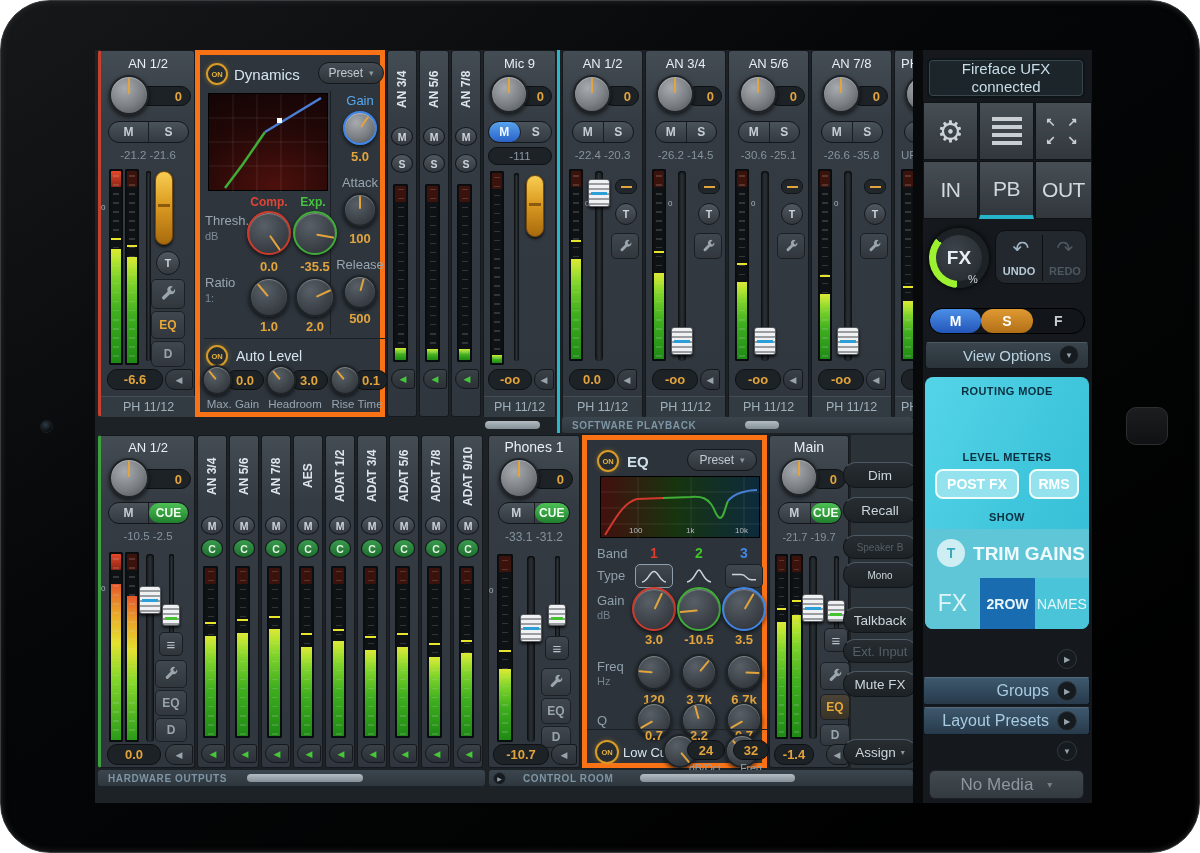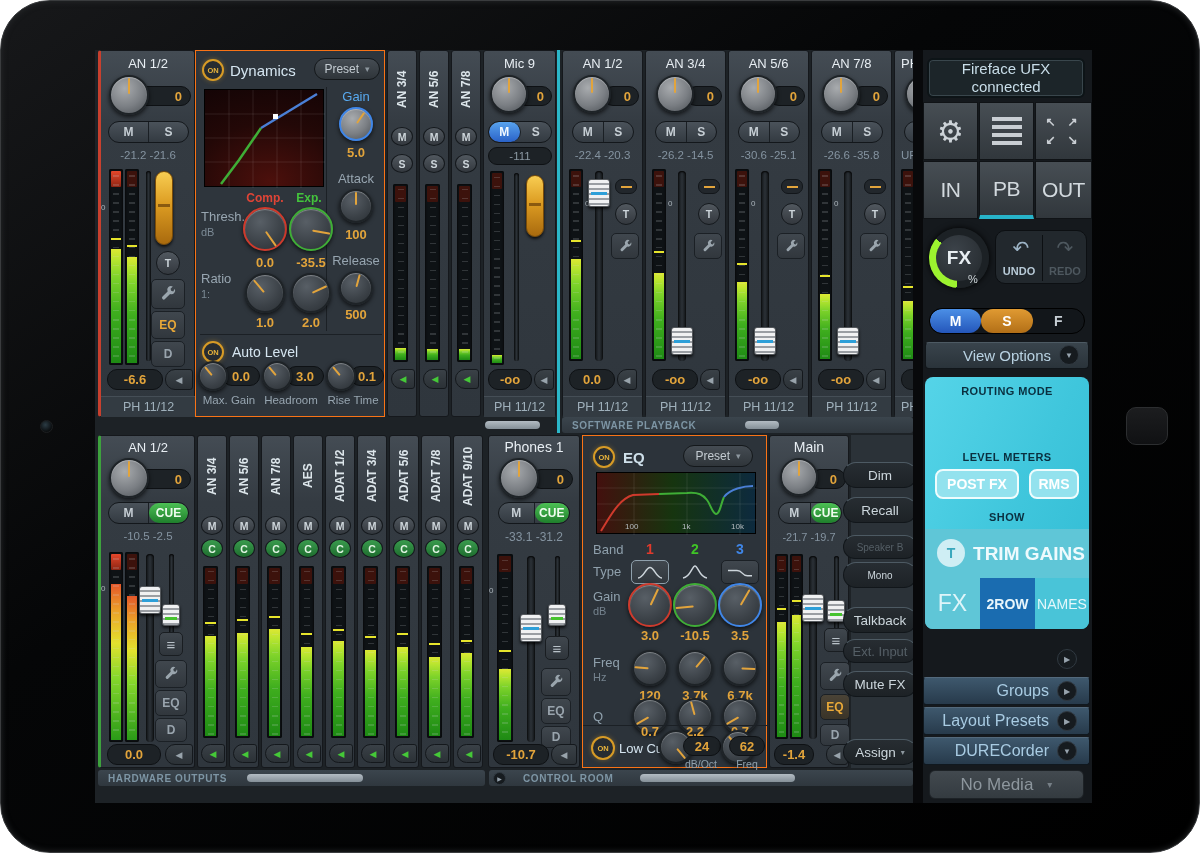--- a/index.html
+++ b/index.html
@@ -4,21 +4,21 @@
 <style>
 *{margin:0;padding:0;box-sizing:border-box}
 body{background:#fff;font-family:"Liberation Sans",sans-serif}
 #stage{position:relative;width:1200px;height:853px;overflow:hidden}
 .frame{position:absolute;inset:0;background:linear-gradient(145deg,#17181a,#050607 40%,#000);border-radius:50px;border:1px solid #3a3c3e;box-shadow:inset 0 0 6px #2a2c2e}
 .cam{position:absolute;left:40px;top:420px;width:13px;height:13px;border-radius:50%;background:radial-gradient(circle at 40% 35%,#2b3b44,#0b0e10 70%);border:1px solid #1d1f21}
 .home{position:absolute;left:1126px;top:407px;width:42px;height:38px;border-radius:10px;background:linear-gradient(#1c1d1f,#101113);border:1px solid #2c2e30}
 .screen{position:absolute;left:95px;top:50px;width:997px;height:753px;background:#101316;overflow:hidden}
 .mixer{position:absolute;left:0;top:0;width:820px;height:753px;background:#1d2226;overflow:hidden}
 .strip{position:absolute;background:linear-gradient(#444c54,#343b42 20%,#2f363d);border:1px solid #15181c;border-radius:3px}
-.panel{position:absolute;background:#2e353c;border:1px solid #f97316}
+.panel{position:absolute;background:#2e353c;border:5px solid #f97316}
 .txt{position:absolute;display:flex;align-items:center;justify-content:center;white-space:nowrap;color:#e6edf2}
 .txt.l{justify-content:flex-start}
 .name{font-size:13px;color:#e8eef3}
 .lvl{font-size:11.5px;color:#8493a0}
 .vname{position:absolute;writing-mode:vertical-rl;transform:rotate(180deg);font-size:12px;font-weight:bold;color:#dde6eb;display:flex;align-items:center;justify-content:center}
 .knob{position:absolute;border-radius:50%;background:radial-gradient(circle at 38% 32%,#a8abae,#7b7f84 55%,#4b5055);border:2px solid #1e2327;box-shadow:0 2px 4px #000a, inset 0 1px 1px #ffffff55}
 .knob i{position:absolute;left:50%;top:4%;width:2px;height:44%;background:#e2a43c;transform-origin:50% 110%;margin-left:-1px;border-radius:1px;display:block}
 .knob.small{background:radial-gradient(circle at 38% 32%,#585f66,#3b4147 60%,#2a2f34)}
 .knob.rring{border-color:#cf3a2c}.knob.gring{border-color:#3fae36}.knob.bring{border-color:#3f86e8}
 .vb{position:absolute;background:#1d2226;border:1px solid #0e1114;border-radius:10px;color:#e2a43b;font-size:13px;font-weight:bold;display:flex;align-items:center;justify-content:center}
@@ -720,21 +720,21 @@
     <div class="onb" style="left:8px;top:300px;width:24px;height:24px">ON</div>
     <div class="txt l" style="left:36px;top:296px;width:50px;height:32px;font-size:13px;color:#d5e5f0;white-space:normal;line-height:15px">Low Cut</div>
     <div class="knob small" style="left:76px;top:294px;width:34px;height:34px">
             <i style="transform:rotate(140deg)"></i>
           </div>
     <div class="vb" style="left:100px;top:300px;width:38px;height:20px">24</div>
     <div class="txt" style="left:94px;top:322px;width:48px;height:12px;font-size:10.5px;color:#8fa0ac">dB/Oct</div>
     <div class="knob small" style="left:138px;top:294px;width:34px;height:34px">
             <i style="transform:rotate(-40deg)"></i>
           </div>
-    <div class="vb" style="left:146px;top:300px;width:36px;height:20px">62</div>
+    <div class="vb" style="left:146px;top:300px;width:36px;height:20px">32</div>
     <div class="txt" style="left:146px;top:322px;width:36px;height:12px;font-size:10.5px;color:#8fa0ac">Freq</div>
   </div>
 
   <div class="strip" style="left:674px;top:385px;width:80px;height:333px">
     <div class="txt name" style="left:0;top:3px;width:78px;height:16px;font-size:14px">Main</div>
     <div class="vb" style="left:40px;top:33px;width:36px;height:20px;justify-content:flex-end;padding-right:8px">0</div>
     <div class="knob" style="left:10px;top:22px;width:38px;height:38px">
             <i style="transform:rotate(0deg)"></i>
           </div>
     <div class="pill" style="left:8px;top:66px;width:64px;height:22px">
@@ -877,23 +877,20 @@
         </div>
   <div class="circ" style="left:134px;top:631px">
           <span>▶</span>
         </div>
   <div class="snap" style="left:0;top:657px;width:167px;height:28px">
           <span>Layout Presets</span>
         </div>
   <div class="circ" style="left:134px;top:661px">
           <span>▶</span>
         </div>
-  <div class="snap" style="left:0;top:687px;width:167px;height:28px">
-          <span>DURECorder</span>
-        </div>
   <div class="circ" style="left:134px;top:691px">
           <span>▼</span>
         </div>
   <div class="nomedia" style="left:6px;top:720px;width:155px;height:29px">
           <b style="font-weight:normal">No Media</b>
           <span>▾</span>
         </div>
 </div>
 </div>
 </div>

